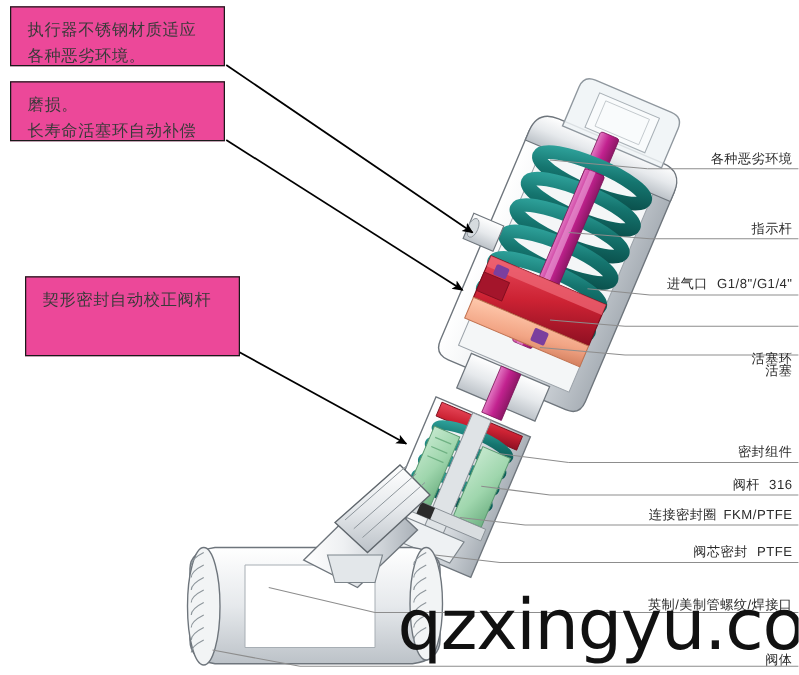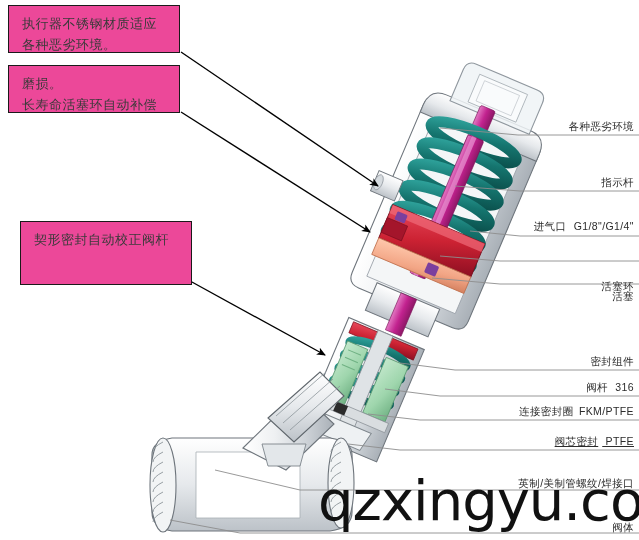--- a/index.html
+++ b/index.html
@@ -261,21 +261,21 @@
 
   <div id="right-label-holder">
       <div class="rlabel" style="left: auto; right: 2px; top: 120px; width: auto; text-align: right;"><span>各种恶劣环境</span></div>
       <div class="rlabel" style="left: auto; right: 2px; top: 176px; width: auto; text-align: center; margin-left: 24px;"><span>指示杆</span></div>
       <div class="rlabel" style="left: auto; right: 2px; top: 220px; width: auto; text-align: right;"><span>进气口</span><span style="margin-left: 4px;"> G1/8"/G1/4"</span></div>
       <div class="rlabel" style="left: auto; right: 2px; top: 246px; width: auto; text-align: right; margin-top: 44px;"><span>活塞</span></div>
       <div class="rlabel" style="left: auto; right: 2px; top: 268px; width: auto; text-align: right; margin-top: 12px;"><span>活塞环</span></div>
       <div class="rlabel" style="left: auto; right: 2px; top: 355px; width: auto; text-align: left;"><span>密封组件</span></div>
       <div class="rlabel" style="left: auto; right: 2px; top: 381px; width: auto; text-align: right;"><span>阀杆</span><span style="margin-left: 4px;"> 316</span></div>
       <div class="rlabel" style="left: auto; right: 2px; top: 405px; width: auto; text-align: right;"><span>连接密封圈</span><span style="margin-left: 2px;"> FKM/PTFE</span></div>
-      <div class="rlabel" style="left: auto; right: 2px; top: 435px; width: auto;  text-decoration: underline;"><span>阀芯密封</span><span style="margin-left: 4px;"> PTFE</span></div>
+      <div class="rlabel" style="left: auto; right: 2px; top: 435px; width: auto; "><span>阀芯密封</span><span style="margin-left: 4px;"> PTFE</span></div>
       <div class="rlabel" style="left: auto; right: 2px; top: 477px; width: auto; text-align: left;"><span>英制/美制管螺纹/焊接口</span></div>
       <div class="rlabel" style="left: auto; right: 2px; top: 521px; width: auto; text-align: center;"><span>阀体</span></div>
     </div>
 
   <div class="callout" id="callout-0">
     <div>执行器不锈钢材质适应</div>
     <div>各种恶劣环境。</div>
   </div>
   <div class="callout" id="callout-1">
     <div>磨损。</div>

